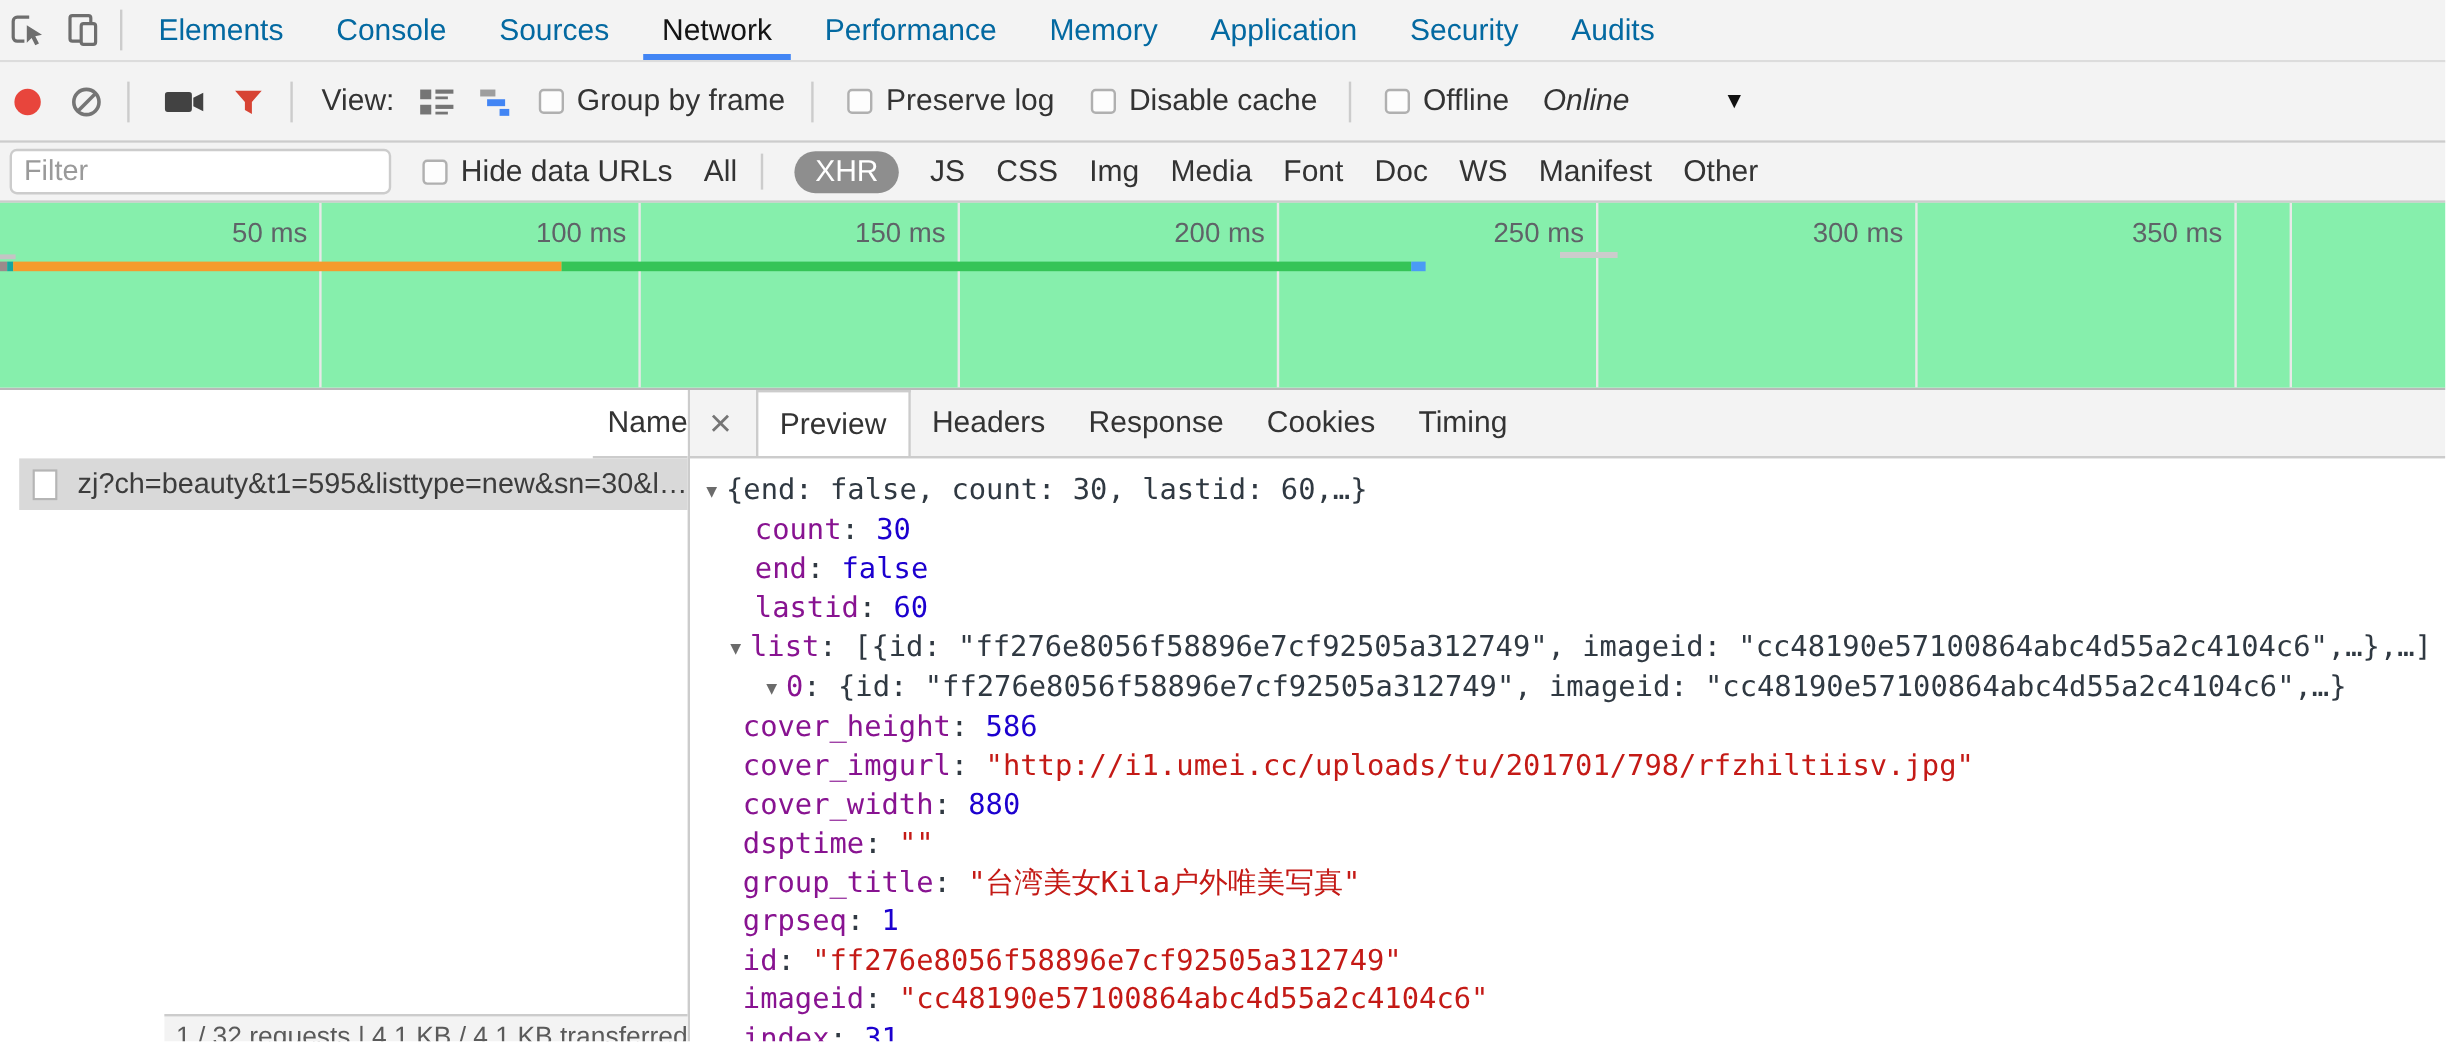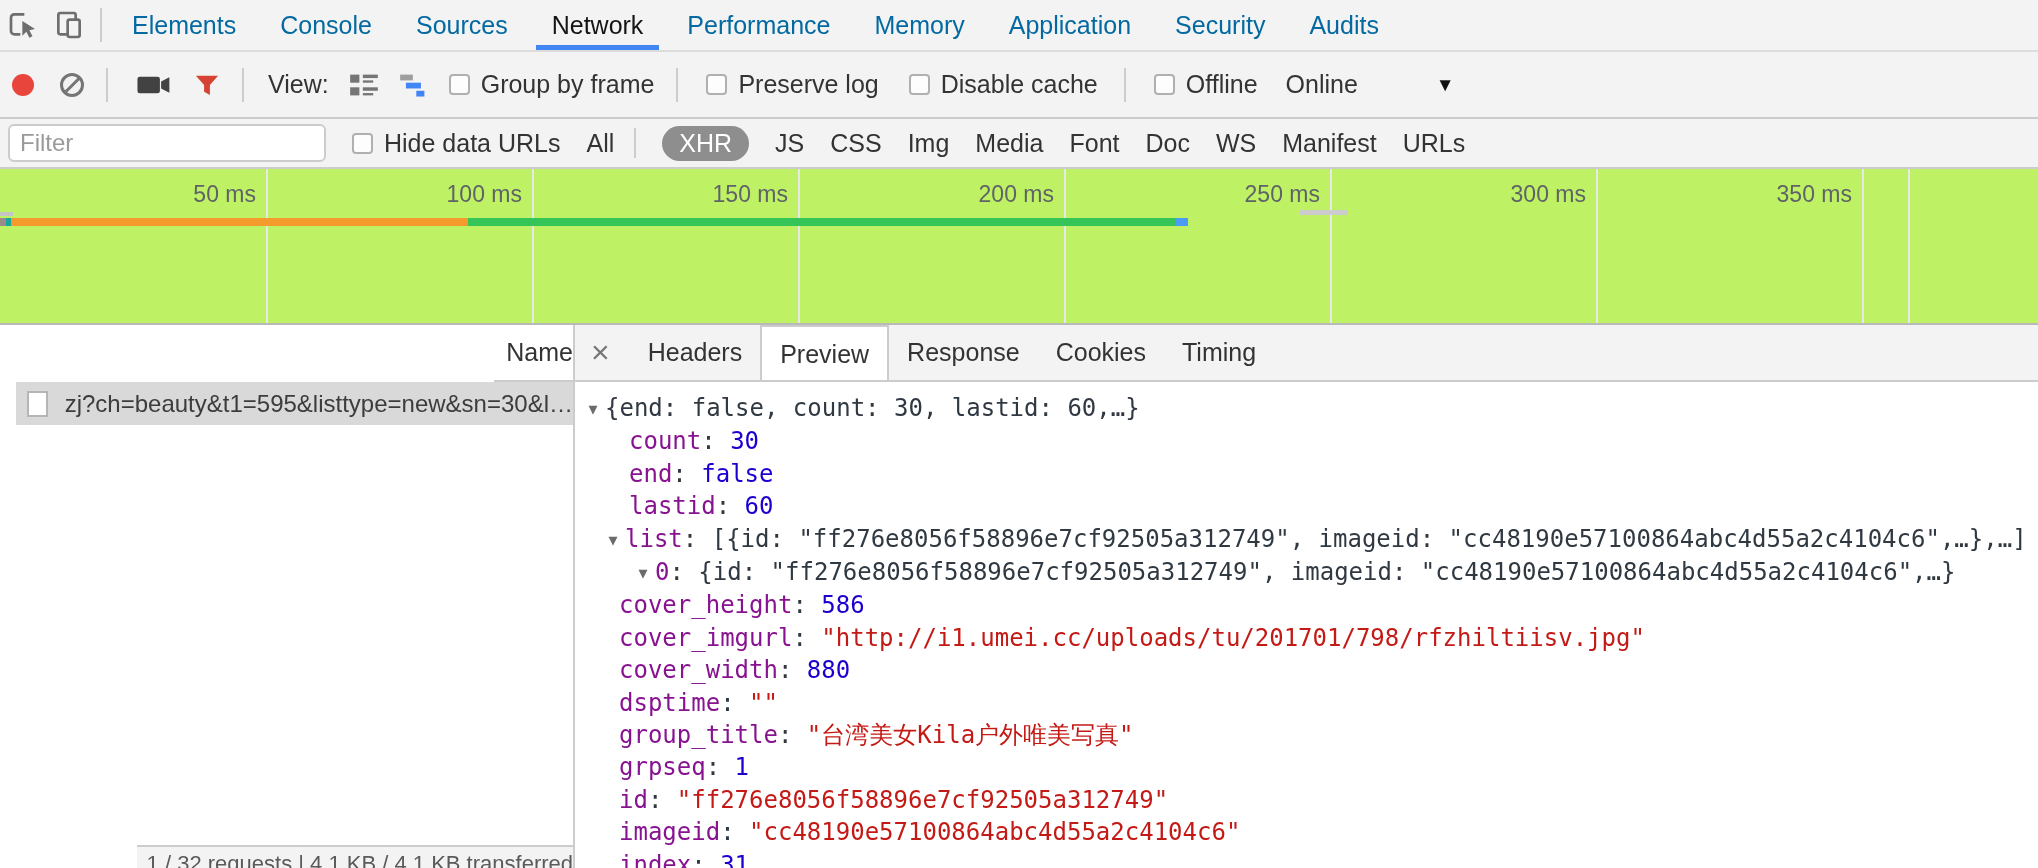--- a/index.html
+++ b/index.html
@@ -19,30 +19,30 @@
   
   .toolbar { display:flex; align-items:center; height:67px; background:#f3f3f3; border-bottom:2px solid #ccc; font-size:25px; }
   .record-dot { width:22px; height:22px; border-radius:50%; background:#e8453c; margin-left:12px; cursor:pointer; }
   .clear-btn { position:relative; width:24px; height:24px; border:3px solid #757575; border-radius:50%; margin-left:26px; cursor:pointer; }
   .clear-btn::after { content:""; position:absolute; left:-2px; top:8px; width:22px; height:3px; background:#757575; transform:rotate(-45deg); }
   .iconbtn { display:flex; align-items:center; justify-content:center; cursor:pointer; margin-left:20px; }
   .viewlabel { margin-left:16px; color:#333; }
   .cbgroup { display:flex; align-items:center; margin-left:20px; cursor:pointer; }
   .checkbox { width:21px; height:21px; background:#fdfdfd; border:2px solid #b0b0b0; border-radius:4px; margin-right:11px; flex:0 0 auto; }
   .throttle { display:flex; align-items:center; margin-left:28px; cursor:pointer; }
-  .throttle .tval { color:#333; }
+  .throttle .tval { color:#333;font-style:italic; }
   .throttle .tarrow { font-size:19px; color:#111; margin-left:78px; }
   
   .filterbar { display:flex; align-items:center; height:50px; background:#f3f3f3; border-bottom:2px solid #ccc; font-size:25px; }
   .filter-input { width:318px; height:38px; margin-left:8px; border:2px solid #ccc; border-radius:6px; background:#fff; font-size:24px; padding:0 10px; font-family:inherit; color:#333; outline:none; }
   .filter-input::placeholder { color:#9a9a9a; }
   .ftype { margin-left:26px; color:#333; cursor:pointer; }
   .ftype.pill { background:#8e8e8e; color:#fff; padding:3px 17px; border-radius:18px; margin-left:18px; }
   
-  .overview { position:relative; height:154px; background:#bef264; overflow:hidden; }
+  .overview { position:relative; height:154px; background:#86efac; overflow:hidden; }
   .gridline { position:absolute; top:0; bottom:0; width:2px; background:#e8e8e8; }
   .tick-label { position:absolute; top:12px; width:180px; text-align:right; font-size:23px; color:#5f6368; }
   .ov-bar { position:absolute; }
   
   .main { display:flex; height:558px; border-top:2px solid #b9b9b9; }
   .left { width:575px; border-right:2px solid #ccc; display:flex; flex-direction:column; background:#fff;align-items:flex-end; }
   .left-header { height:57px; line-height:55px; border-bottom:2px solid #ccc; font-size:25px; color:#333; padding-left:12px; background:#fff; }
   .req-row { display:flex; align-items:center; height:43px; background:#d9d9d9; cursor:pointer; }
   .file-icon { width:21px; height:26px; background:#fff; border:2px solid #b5b5b5; margin-left:11px; flex:0 0 auto; }
   .req-name { font-size:24px; color:#3c3c3c; margin-left:17px; white-space:nowrap; overflow:hidden; }
@@ -165,21 +165,21 @@
     <div class="vdiv" style="margin-left:20px;height:30px"></div>
     <span class="ftype pill">XHR</span>
     <span class="ftype">JS</span>
     <span class="ftype">CSS</span>
     <span class="ftype">Img</span>
     <span class="ftype">Media</span>
     <span class="ftype">Font</span>
     <span class="ftype">Doc</span>
     <span class="ftype">WS</span>
     <span class="ftype">Manifest</span>
-    <span class="ftype">URLs</span>
+    <span class="ftype">Other</span>
   </div>
 
   <div class="overview">
     <div class="gridline" style="left:266px"></div>
     <div class="gridline" style="left:532px"></div>
     <div class="gridline" style="left:798px"></div>
     <div class="gridline" style="left:1064px"></div>
     <div class="gridline" style="left:1330px"></div>
     <div class="gridline" style="left:1596px"></div>
     <div class="gridline" style="left:1862px"></div>
@@ -207,22 +207,22 @@
         <div class="file-icon"></div>
         <div class="req-name">zj?ch=beauty&amp;t1=595&amp;listtype=new&amp;sn=30&amp;l…</div>
       </div>
       <div class="left-fill"></div>
       <div class="summary-bar">1 / 32 requests | 4.1 KB / 4.1 KB transferred</div>
     </div>
 
     <div class="right">
       <div class="detail-tabs">
         <span class="close-x">×</span>
+        <div class="dtab active">Preview</div>
         <div class="dtab">Headers</div>
-        <div class="dtab active">Preview</div>
         <div class="dtab">Response</div>
         <div class="dtab">Cookies</div>
         <div class="dtab">Timing</div>
       </div>
 
       <div class="preview-tree">
         <div class="prow ind0"><span class="arr">▼</span><span>{end: false, count: 30, lastid: 60,…}</span></div>
         <div class="prow ind1kv"><span class="pkey">count</span><span>: </span><span class="pnum">30</span></div>
         <div class="prow ind1kv"><span class="pkey">end</span><span>: </span><span class="pnum">false</span></div>
         <div class="prow ind1kv"><span class="pkey">lastid</span><span>: </span><span class="pnum">60</span></div>

